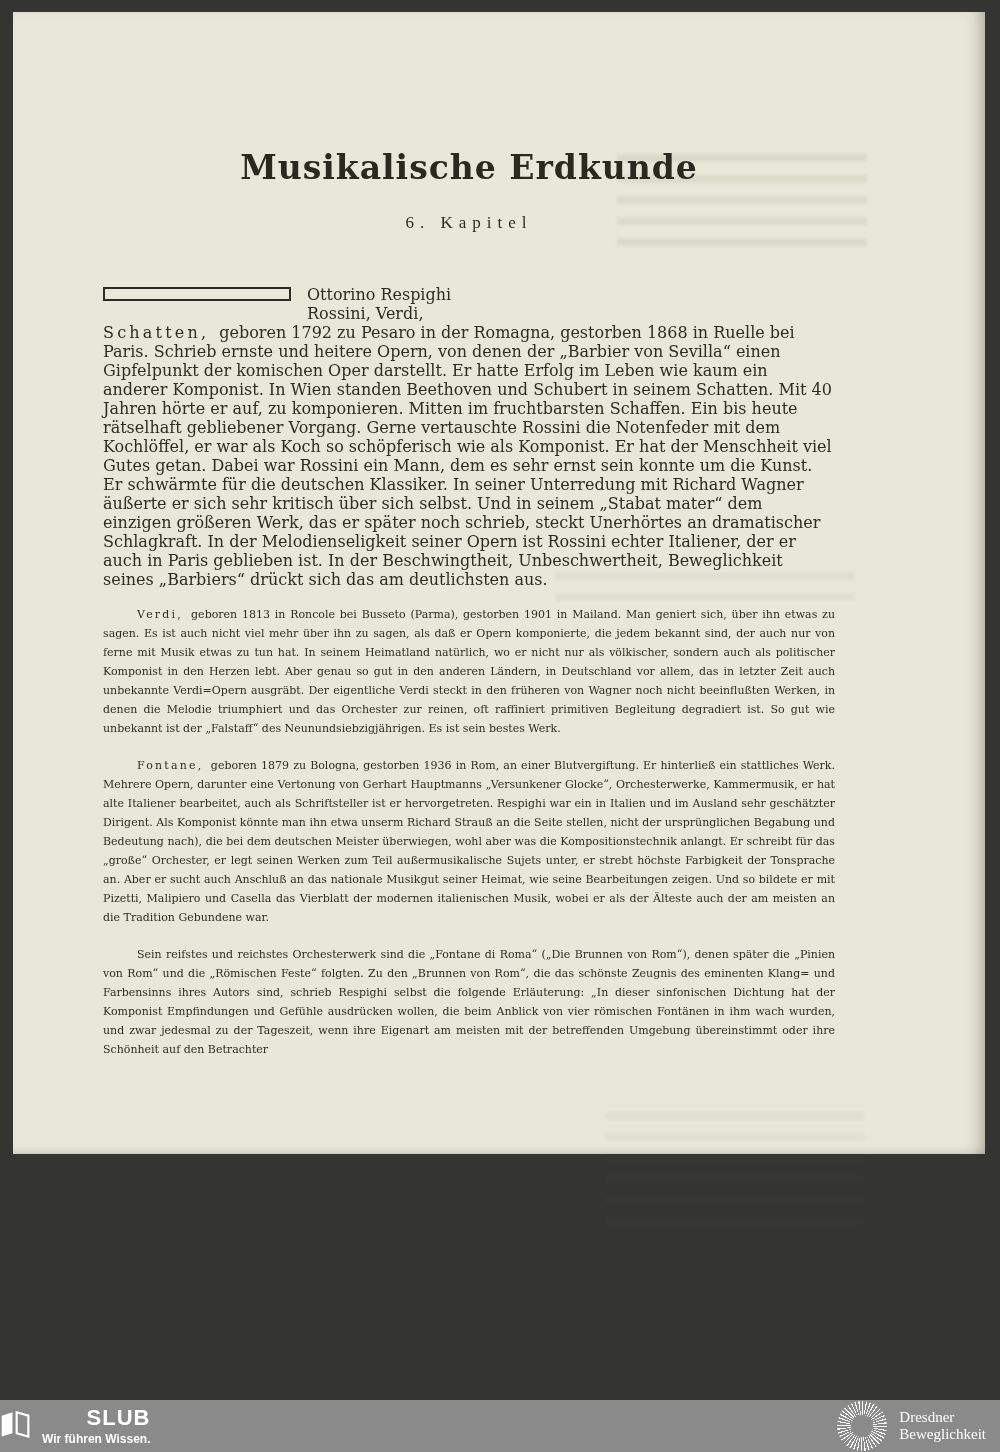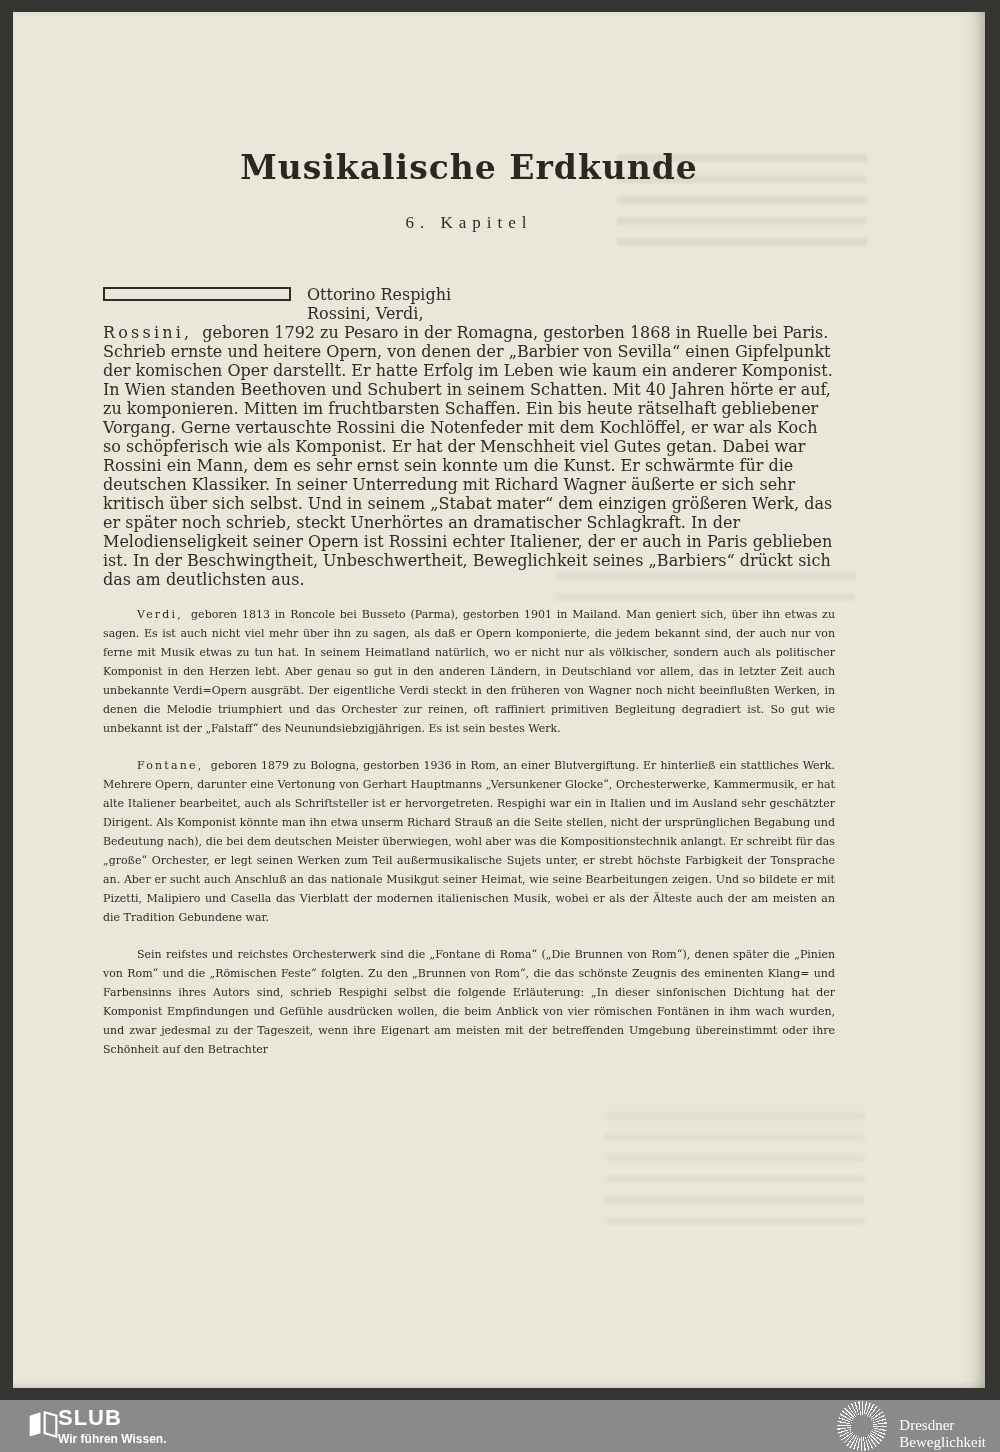--- a/index.html
+++ b/index.html
@@ -7,21 +7,21 @@
     width:1000px;height:1452px;
     background:#343431;
     position:relative;
     overflow:hidden;
     font-family:"DejaVu Serif", serif;
   }
   
   .page{
     position:absolute;
     left:13px; top:12px;
-    width:972px; height:1376px;
+    width:972px; height:1142px;
     background:#e8e7d9;
     box-shadow:inset -14px 0 18px -12px rgba(90,90,75,.55), inset 0 -6px 10px -8px rgba(90,90,75,.4);
     color:#2f2c25;
   }
   .content{
     position:absolute;
     left:90px; right:150px; top:0;
   }
   .title{
     margin:136px 0 0;
@@ -78,34 +78,35 @@
     position:absolute;
     left:0; top:1400px;
     width:1000px; height:52px;
     background:#8a8a8a;
     display:flex;
     align-items:center;
     justify-content:space-between;
     color:#ffffff;
   }
   .slub{
-    display:flex; align-items:center; 
-    padding-left:28px;
+    display:flex; align-items:center; gap:12px;
+    padding-left:0;
+    text-align:right;
   }
   .slub-text{ display:flex; flex-direction:column; line-height:1; }
   .slub-name{
     font-family:"Liberation Sans", sans-serif;
     font-weight:bold; font-size:22px; letter-spacing:1px;
   }
   .slub-tagline{
     font-family:"Liberation Sans", sans-serif;
     font-weight:bold; font-size:12px; margin-top:4px;
   }
   .phil{
-    display:flex; align-items:flex-end; gap:12px;
+    display:flex; align-items:center; gap:12px;
     padding-right:14px;
   }
   .burst{
     width:50px; height:50px; border-radius:50%;
     background:repeating-conic-gradient(rgba(255,255,255,.95) 0deg 3.2deg, rgba(255,255,255,0) 3.2deg 9deg);
     position:relative;
   }
   .burst::after{
     content:"";
     position:absolute; left:50%; top:50%;
@@ -133,21 +134,21 @@
 
     <div class="body-text">
 
       <p class="para first">
         <span class="margin-box">
           </span>
         </p>
           <div>Ottorino Respighi</div>
           <div>Rossini, Verdi,</div>
         
-        <span class="lead">Rossini,</span>
+        <span class="lead">Schatten,</span>
         <span>geboren 1792 zu Pesaro in der Romagna, gestorben 1868 in Ruelle bei Paris. Schrieb ernste und heitere Opern, von denen der „Barbier von Sevilla“ einen Gipfelpunkt der komischen Oper darstellt. Er hatte Erfolg im Leben wie kaum ein anderer Komponist. In Wien standen Beethoven und Schubert in seinem Schatten. Mit 40 Jahren hörte er auf, zu komponieren. Mitten im fruchtbarsten Schaffen. Ein bis heute rätselhaft gebliebener Vorgang. Gerne vertauschte Rossini die Notenfeder mit dem Kochlöffel, er war als Koch so schöpferisch wie als Komponist. Er hat der Menschheit viel Gutes getan. Dabei war Rossini ein Mann, dem es sehr ernst sein konnte um die Kunst. Er schwärmte für die deutschen Klassiker. In seiner Unterredung mit Richard Wagner äußerte er sich sehr kritisch über sich selbst. Und in seinem „Stabat mater“ dem einzigen größeren Werk, das er später noch schrieb, steckt Unerhörtes an dramatischer Schlagkraft. In der Melodienseligkeit seiner Opern ist Rossini echter Italiener, der er auch in Paris geblieben ist. In der Beschwingtheit, Unbeschwertheit, Beweglichkeit seines „Barbiers“ drückt sich das am deutlichsten aus.</span>
       <p></p>
 
       <p class="para">
         <span class="lead">Verdi,</span>
         <span>geboren 1813 in Roncole bei Busseto (Parma), gestorben 1901 in Mailand. Man geniert sich, über ihn etwas zu sagen. Es ist auch nicht viel mehr über ihn zu sagen, als daß er Opern komponierte, die jedem bekannt sind, der auch nur von ferne mit Musik etwas zu tun hat. In seinem Heimatland natürlich, wo er nicht nur als völkischer, sondern auch als politischer Komponist in den Herzen lebt. Aber genau so gut in den anderen Ländern, in Deutschland vor allem, das in letzter Zeit auch unbekannte Verdi=Opern ausgräbt. Der eigentliche Verdi steckt in den früheren von Wagner noch nicht beeinflußten Werken, in denen die Melodie triumphiert und das Orchester zur reinen, oft raffiniert primitiven Begleitung degradiert ist. So gut wie unbekannt ist der „Falstaff“ des Neunundsiebzigjährigen. Es ist sein bestes Werk.</span>
       </p>
 
       <p class="para">
         <span class="lead">Fontane,</span>

